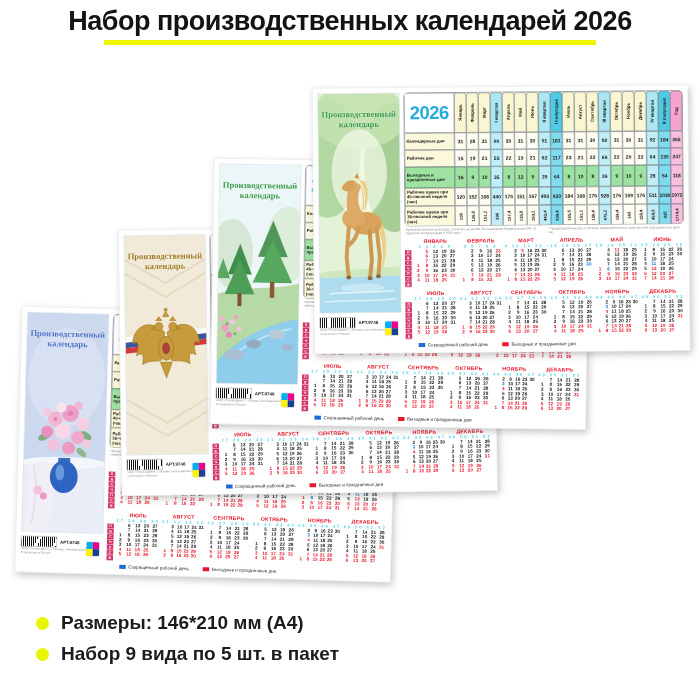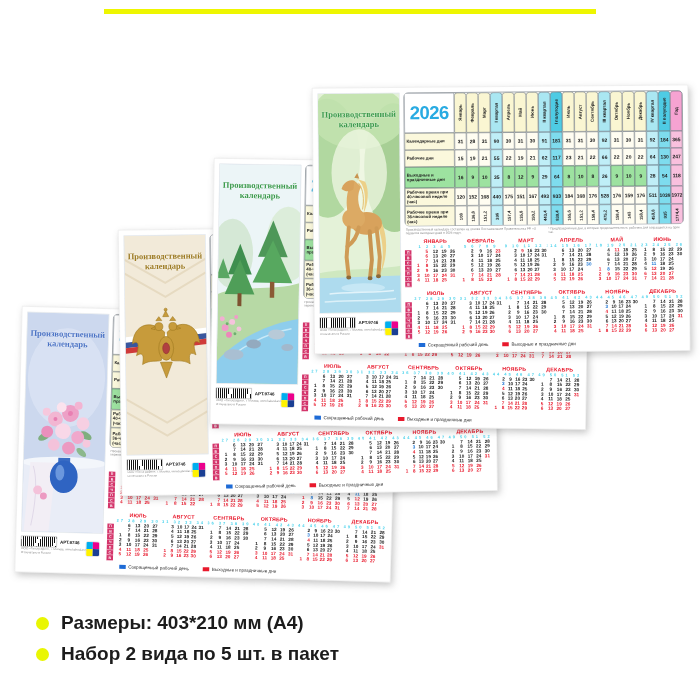--- a/index.html
+++ b/index.html
@@ -91,20 +91,21 @@
   .legend{display:flex;gap:28px;margin:7px 0 0 26px;align-items:center;}
   .leg-item{display:flex;align-items:center;gap:5px;font-size:9.2px;color:#333;}
   .leg-sq{width:13px;height:8px;display:inline-block;}
 </style>
 </head>
 <body>
 
 <div class="page">
 
   <div class="title-wrap">
+    <h1>Набор производственных календарей 2026</h1>
     <div class="underline"></div>
   </div>
 
   <div id="collage">
       <div class="sheet sheet1">
         <div class="left-col">
           <div class="art">
             <svg viewBox="0 0 164 442" preserveAspectRatio="xMidYMid slice">
 <rect width="164" height="442" fill="#ccd8ee"></rect>
 <ellipse cx="82" cy="130" rx="78" ry="100" fill="#dbe4f4" opacity=".8"></ellipse>
@@ -2712,21 +2713,21 @@
               <span class="leg-label">Выходные и праздничные дни</span>
             </div>
           </div>
         </div>
       </div>
     </div>
 
   <ul class="bullets">
     <li>
       <span class="dot"></span>
-      <span class="spec-text">Размеры: 403*210 мм (А4)</span>
+      <span class="spec-text">Размеры: 146*210 мм (А4)</span>
     </li>
     <li>
       <span class="dot"></span>
-      <span class="spec-text">Набор 2 вида по 5 шт. в пакет</span>
+      <span class="spec-text">Набор 9 вида по 5 шт. в пакет</span>
     </li>
   </ul>
 
 </div>
 
 </body></html>

